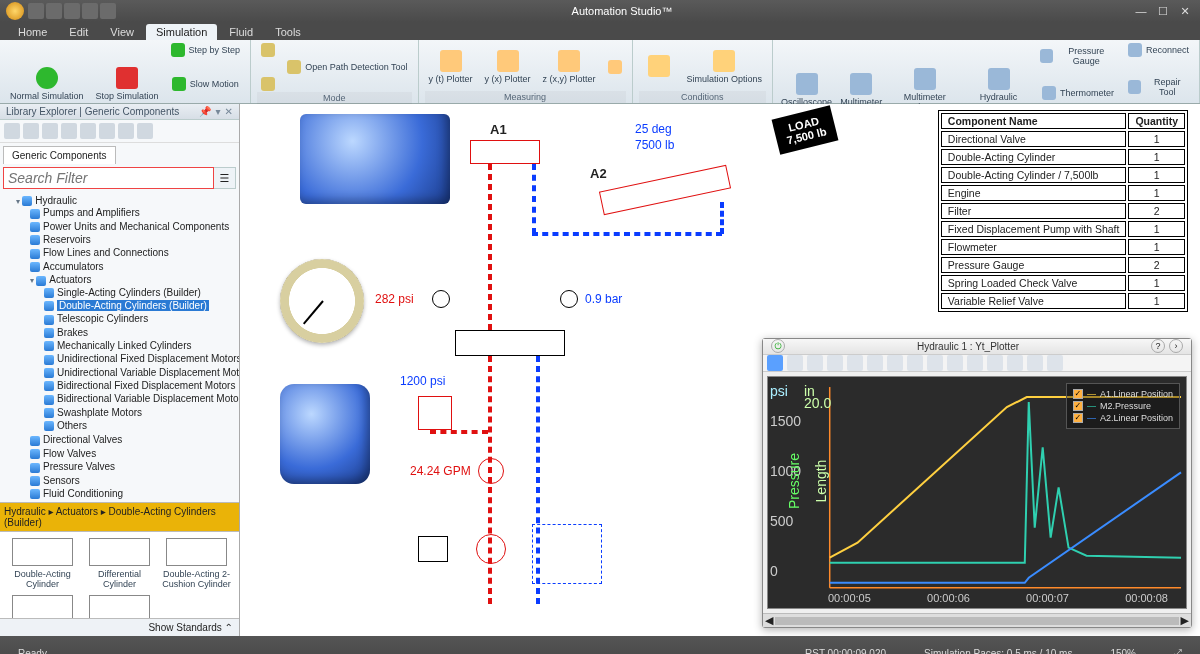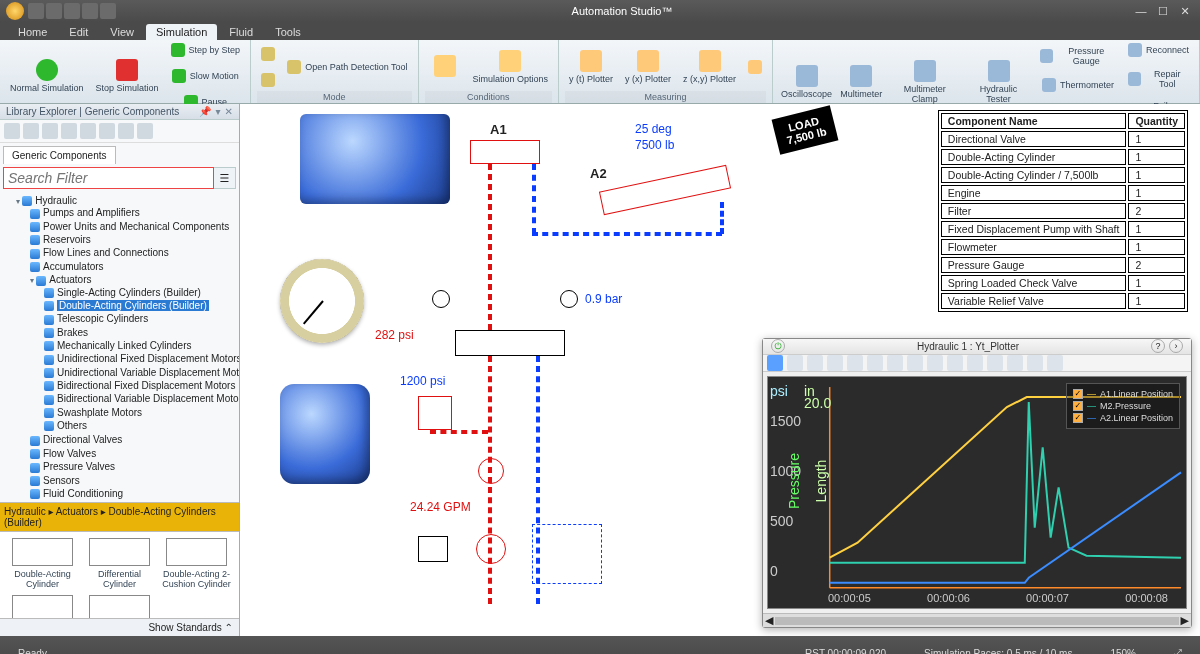--- a/index.html
+++ b/index.html
@@ -21,21 +21,21 @@
 
 .ribbon { height:64px; background:linear-gradient(#f3f6f9,#dce5ec); border-bottom:1px solid #9aa; display:flex; }
 .rgroup { border-right:1px solid #bcc; padding:2px 6px 0 6px; display:flex; flex-direction:column; }
 .rgroup .rrow { display:flex; gap:4px; flex:1; align-items:center;}
 .rgroup .rlabel { text-align:center; font-size:9px; color:#567; padding:1px 0; background:rgba(0,0,0,.03);}
 .rbtn { display:flex; flex-direction:column; align-items:center; justify-content:center; padding:2px 4px; cursor:pointer; border-radius:3px; min-width:40px;}
 .rbtn .ricon { width:22px; height:22px; border-radius:3px; margin-bottom:2px;}
 .rbtn small {font-size:9px; line-height:10px; text-align:center; color:#345;}
 .rbtn.sm { flex-direction:row; min-width:auto; gap:4px; padding:1px 4px;}
 .rbtn.sm .ricon{width:14px;height:14px;margin:0;}
-.rcol { display:flex; flex-direction:column; gap:10px;}
+.rcol { display:flex; flex-direction:column; gap:18px;}
 
 
 .main { display:flex; height:532px; }
 .sidebar { width:240px; background:#f6f8fa; border-right:1px solid #aaa; display:flex; flex-direction:column;}
 .panelhdr { background:linear-gradient(#e9eef3,#d7dee6); padding:2px 6px; font-size:10px; color:#456; border-bottom:1px solid #bcc; display:flex; align-items:center;}
 .panelhdr .phbtns { margin-left:auto; display:flex; gap:4px; color:#789;}
 .toolrow { display:flex; gap:3px; padding:3px 4px; border-bottom:1px solid #ddd;}
 .toolrow .ticon { width:16px; height:16px; background:#d0d8e0; border-radius:2px; cursor:pointer;}
 .crumbtab { padding:3px 8px; background:#fff; border:1px solid #bbb; border-bottom:none; font-size:10px; width:fit-content; margin:3px 0 0 3px;}
 .searchbox { margin:3px; display:flex; }
@@ -54,40 +54,40 @@
 .breadcrumbs { border-top:1px solid #bbb; border-bottom:1px solid #bbb; padding:3px 4px; font-size:10px; background:#eab308;}
 .palette { flex:1; overflow:auto; padding:6px; display:grid; grid-template-columns:repeat(3,1fr); gap:6px 4px; background:#fff;}
 .pitem { text-align:center; font-size:9px; color:#345; cursor:pointer;}
 .pitem .psym { height:28px; border:1px solid #888; margin:0 6px 3px 6px; position:relative;}
 .showstd { border-top:1px solid #bbb; text-align:right; padding:3px 6px; font-size:10px; background:#eef2f6; cursor:pointer;}
 
 .canvas { flex:1; position:relative; background:#fff; overflow:hidden;}
 .canvas .lbl { position:absolute; font-size:13px; font-weight:bold;}
 .canvas .valtxt { position:absolute; font-size:12px; font-weight:normal;}
 .blue { color:#0a3cff;}
-.red { color:#e01010;margin-top:36px;}
+.red { color:#e01010;}
 
 
 .plotter { position:absolute; right:8px; bottom:8px; width:430px; height:290px; background:#efefef; border:1px solid #888; border-radius:3px; box-shadow:0 2px 8px rgba(0,0,0,.3); display:flex; flex-direction:column;}
 .plotter .pt-title { height:20px; display:flex; align-items:center; padding:0 6px; background:linear-gradient(#f7f7f7,#e4e4e4); border-bottom:1px solid #ccc;}
 .plotter .pt-title .ptt { flex:1; text-align:center; font-size:10px; color:#333;}
 .plotter .pt-title .pticon { width:14px;height:14px; border-radius:50%; margin:0 2px; cursor:pointer; border:1px solid #aaa; display:flex; align-items:center;justify-content:center; font-size:9px;}
 .plotter .pt-tools { height:22px; display:flex; align-items:center; gap:4px; padding:0 4px; border-bottom:1px solid #ccc; background:#f4f4f4;}
 .plotter .pt-tools .pti { width:16px; height:16px; cursor:pointer; border-radius:2px; background:#dde3ea;}
 .plotter .chartarea { flex:1; background:#2b2b2b; position:relative; margin:4px; border:1px solid #888;}
 .plotter .yaxis-l { position:absolute; left:2px; top:6px; bottom:20px; width:30px; color:#ccc; font-size:14px;}
 .plotter .legend { position:absolute; right:6px; top:6px; background:rgba(0,0,0,.35); border:1px solid #555; padding:4px 6px; font-size:9px; color:#ddd;}
 .plotter .legend .lrow { display:flex; align-items:center; gap:4px; padding:1px 0;}
 .plotter .legend .cb { width:10px;height:10px;border:1px solid #aaa; background:#ffb040; font-size:8px; line-height:8px; text-align:center; color:#000;}
 .plotter .xlabels { position:absolute; left:60px; right:18px; bottom:4px; display:flex; justify-content:space-between; color:#ccc; font-size:11px;}
 
 
 .comptable { position:absolute; right:12px; top:6px; background:#fff; border:1.5px solid #000; font-size:10.5px;}
 .comptable th, .comptable td { border:1px solid #000; padding:1px 6px; text-align:left;}
-.comptable th:last-child, .comptable td:last-child { text-align:left; width:56px;}
+.comptable th:last-child, .comptable td:last-child { text-align:center; width:56px;}
 .comptable th { font-weight:bold;}
 
 
 .status { height:34px; background:linear-gradient(#555,#444); color:#ddd; font-size:10px; display:flex; align-items:center; padding:0 8px; gap:18px;}
 .status .sseg { padding:0 10px;}
 .status .spacer { flex:1;}
 .dline { position:absolute; border:2px dashed; }
 .box { position:absolute; border:1.5px solid #000; background:#fff;}
 .circ { position:absolute; border:1.5px solid #000; border-radius:50%; background:#fff;}
 
@@ -166,48 +166,48 @@
       <div class="rbtn sm">
           <div class="ricon" style="background:#d9c36a"></div>
           <small>Open Path Detection Tool</small>
         </div>
     </div>
     <div class="rlabel">Mode</div>
   </div>
   <div class="rgroup">
     <div class="rrow">
       <div class="rbtn">
+          <div class="ricon" style="background:#ffc97a"></div>
+          <small>y (t) Plotter</small>
+        </div>
+      <div class="rbtn">
+          <div class="ricon" style="background:#ffc97a"></div>
+          <small>y (x) Plotter</small>
+        </div>
+      <div class="rbtn">
+          <div class="ricon" style="background:#ffc97a"></div>
+          <small>z (x,y) Plotter</small>
+        </div>
+      <div class="rbtn sm">
+          <div class="ricon" style="background:#ffc97a"></div>
+        </div>
+    </div>
+    <div class="rlabel">Measuring</div>
+  </div>
+  <div class="rgroup">
+    <div class="rrow">
+      <div class="rbtn">
           <div class="ricon" style="background:#ffd27a"></div>
         </div>
       <div class="rbtn">
           <div class="ricon" style="background:#ffd27a"></div>
           <small>Simulation Options</small>
         </div>
     </div>
     <div class="rlabel">Conditions</div>
-  </div>
-  <div class="rgroup">
-    <div class="rrow">
-      <div class="rbtn">
-          <div class="ricon" style="background:#ffc97a"></div>
-          <small>y (t) Plotter</small>
-        </div>
-      <div class="rbtn">
-          <div class="ricon" style="background:#ffc97a"></div>
-          <small>y (x) Plotter</small>
-        </div>
-      <div class="rbtn">
-          <div class="ricon" style="background:#ffc97a"></div>
-          <small>z (x,y) Plotter</small>
-        </div>
-      <div class="rbtn sm">
-          <div class="ricon" style="background:#ffc97a"></div>
-        </div>
-    </div>
-    <div class="rlabel">Measuring</div>
   </div>
   <div class="rgroup" style="flex:1">
     <div class="rrow">
       <div class="rbtn">
           <div class="ricon" style="background:#9ab8d8"></div>
           <small>Oscilloscope</small>
         </div>
       <div class="rbtn">
           <div class="ricon" style="background:#9ab8d8"></div>
           <small>Multimeter</small>

